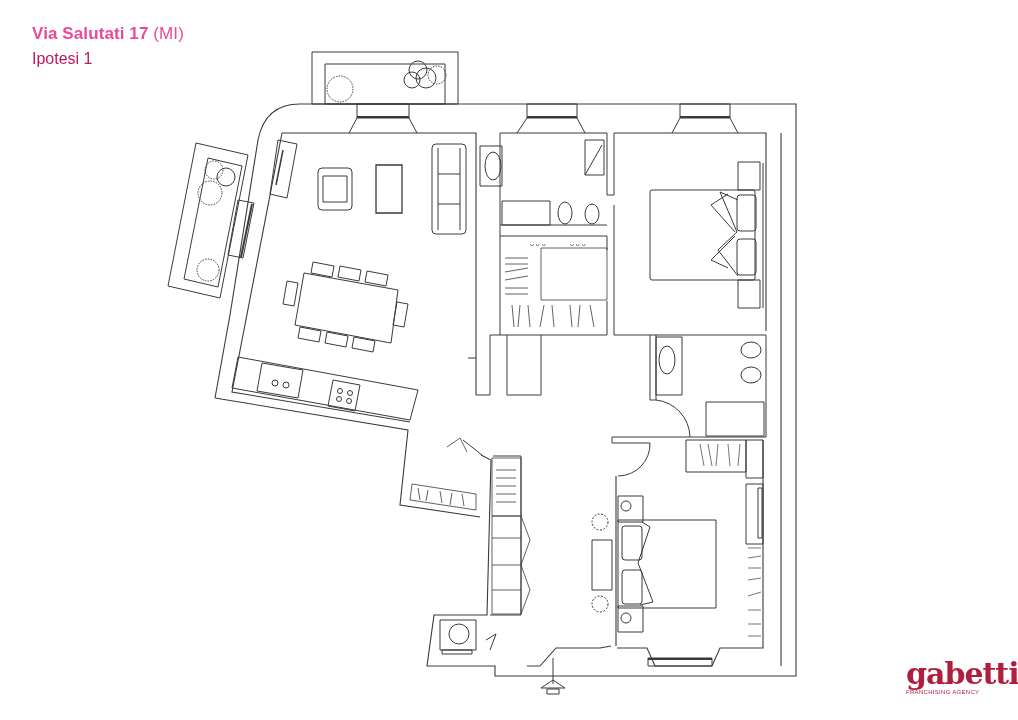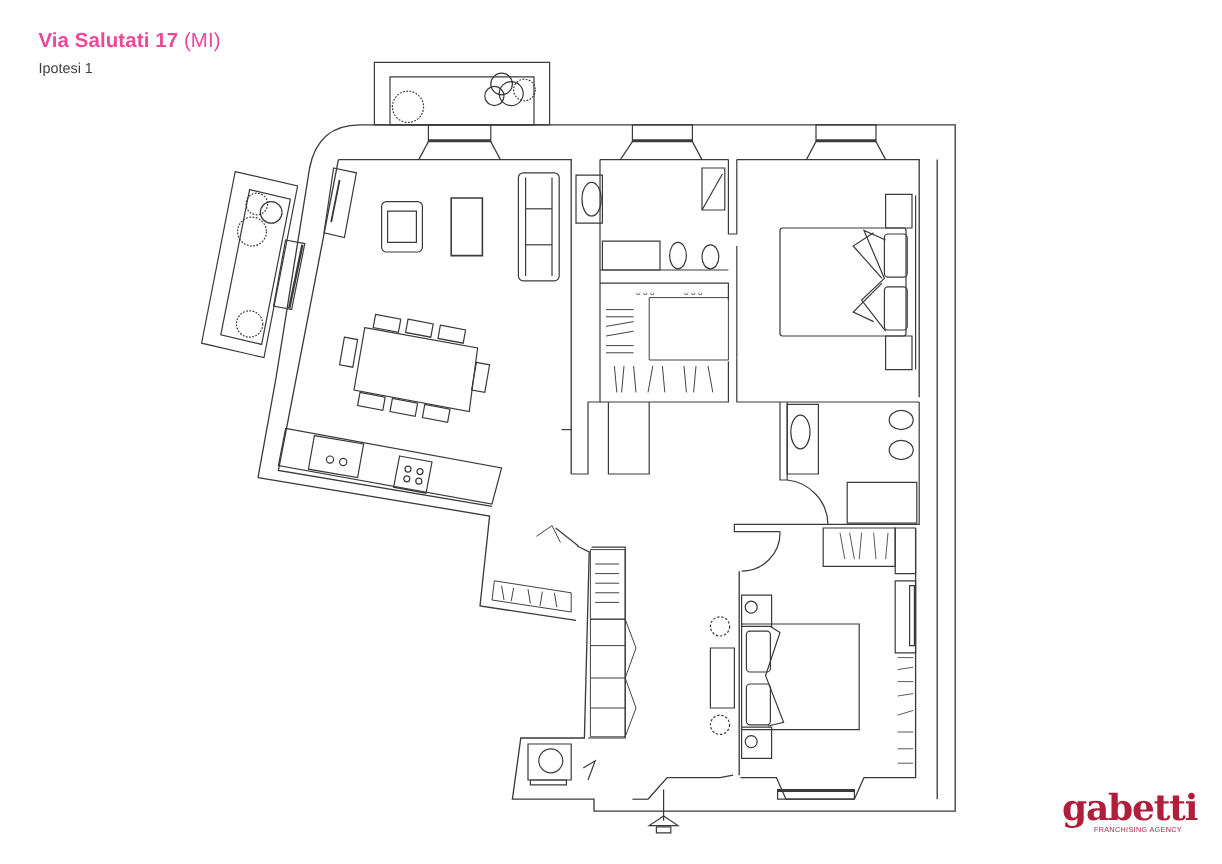--- a/index.html
+++ b/index.html
@@ -1,22 +1,22 @@
 <!DOCTYPE html>
 <html><head>
 <meta charset="utf-8">
 <style>
   html,body{margin:0;padding:0;background:#ffffff;}
   body{width:1018px;height:720px;position:relative;overflow:hidden;font-family:"Liberation Sans",sans-serif;}
   .title{position:absolute;left:32px;top:24px;font-size:17px;color:#ec4899;letter-spacing:0.1px;}
   .title b{font-weight:700;}
   .title .suffix{font-weight:400;}
-  .subtitle{position:absolute;left:32px;top:50px;font-size:12px;color:#404040;}
+  .subtitle{position:absolute;left:32px;top:50px;font-size:16px;color:#be185d;}
   .plan{position:absolute;left:0;top:0;}
-  .logo{position:absolute;left:885px;top:660px;width:100px;text-align:right;}
+  .logo{position:absolute;left:906px;top:660px;width:100px;text-align:left;}
   .logo .brand{font-family:"DejaVu Serif",serif;font-weight:700;font-size:30px;color:#b01e3c;line-height:28px;letter-spacing:-1px;}
   .logo .tag{font-size:6px;color:#b01e3c;letter-spacing:0.3px;margin-top:1px;}
   svg line, svg rect, svg polyline, svg polygon, svg path, svg circle, svg ellipse{vector-effect:non-scaling-stroke;}
 </style>
 </head>
 <body>
 
 <div class="title"><b>Via Salutati 17</b> <span class="suffix">(MI)</span></div>
 <div class="subtitle">Ipotesi 1</div>
 

